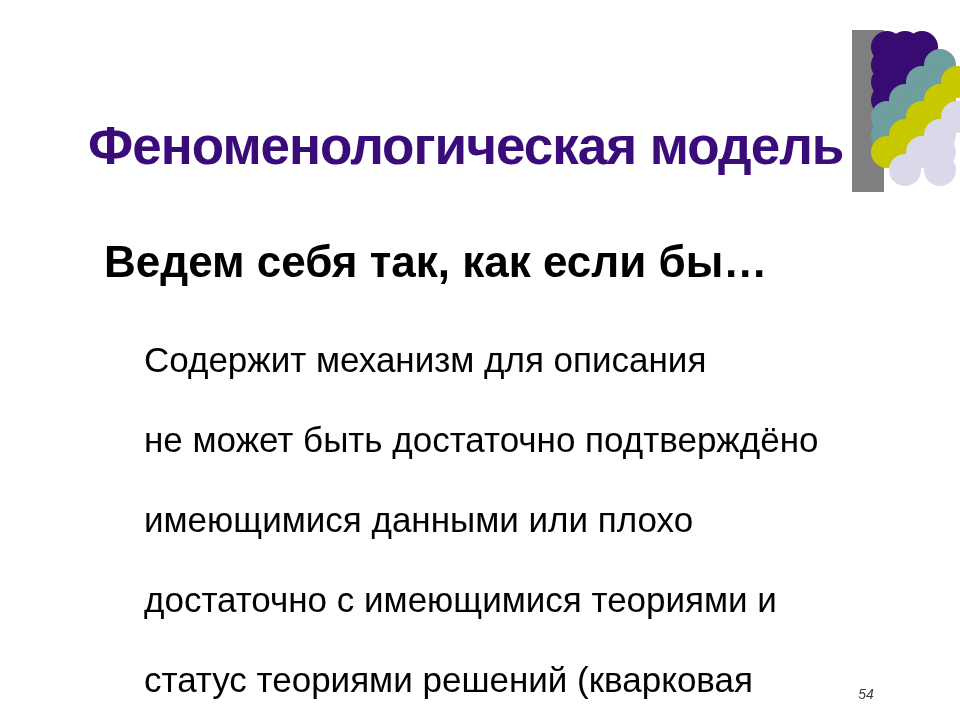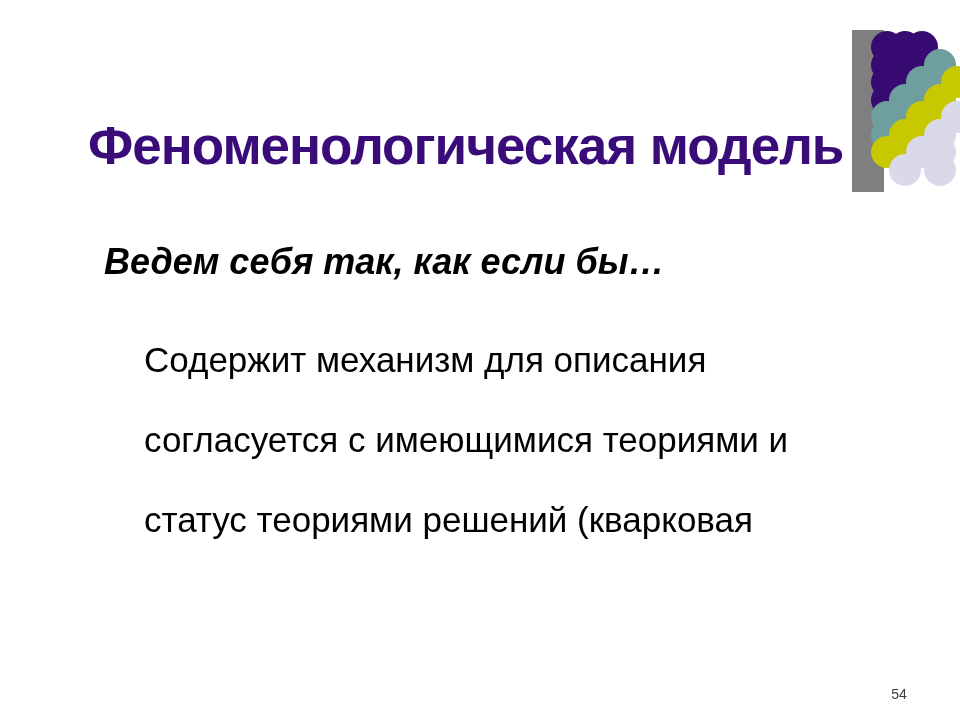--- a/index.html
+++ b/index.html
@@ -43,43 +43,43 @@
     border-radius: 50%;
   }
 
   .body-block {
     position: absolute;
     left: 56px; top: 190px;
     width: 870px;
     color: var(--text, #000000);
   }
   .intro-line {
-    font-size: 36px;
+    font-size: 44px;
     font-weight: bold;
     line-height: 48px;
     white-space: nowrap;
-    font-style: italic;
   }
   .body-paragraph {
     margin-left: 24px;
     margin-top: 2px;
   }
   .para-line {
     font-size: 35px;
     line-height: 48px;
     white-space: nowrap;
   }
 
   .page-number {
     position: absolute;
-    left: 858px; top: 654px;
+    left: 825px; top: 654px;
     width: 50px;
     text-align: center;
     font-size: 14px;
     color: var(--page-number, #3C3C3C);
+    font-style: italic;
   }
 </style>
 </head>
 <body>
 
 <div class="slide">
 
   <h1 class="slide-title">Феноменологическая модель</h1>
 
   <div class="divider"></div>
@@ -115,20 +115,22 @@
       <div class="dot" style="left: 35px; top: 105px; width: 13px; height: 13px; background: rgb(217, 217, 234);"></div>
       <div class="dot" style="left: 52.5px; top: 105px; width: 13px; height: 13px; background: rgb(217, 217, 234);"></div>
       <div class="dot" style="left: 17.5px; top: 122.5px; width: 13px; height: 13px; background: rgb(217, 217, 234);"></div>
       <div class="dot" style="left: 52.5px; top: 122.5px; width: 13px; height: 13px; background: rgb(217, 217, 234);"></div>
     </div>
 
   <div class="body-block">
     <div class="intro-line">Ведем себя так, как если бы…</div>
     <div class="body-paragraph">
         <div class="para-line">Содержит механизм для описания</div>
-        <div class="para-line">согласуется с имеющимися теориями и</div>
+        <div class="para-line">не может быть достаточно подтверждёно</div>
+        <div class="para-line">имеющимися данными или плохо</div>
+        <div class="para-line">достаточно с имеющимися теориями и</div>
         <div class="para-line">статус теориями решений (кварковая</div>
       </div>
   </div>
 
   <div class="page-number">54</div>
 
 </div>
 
 </body></html>

